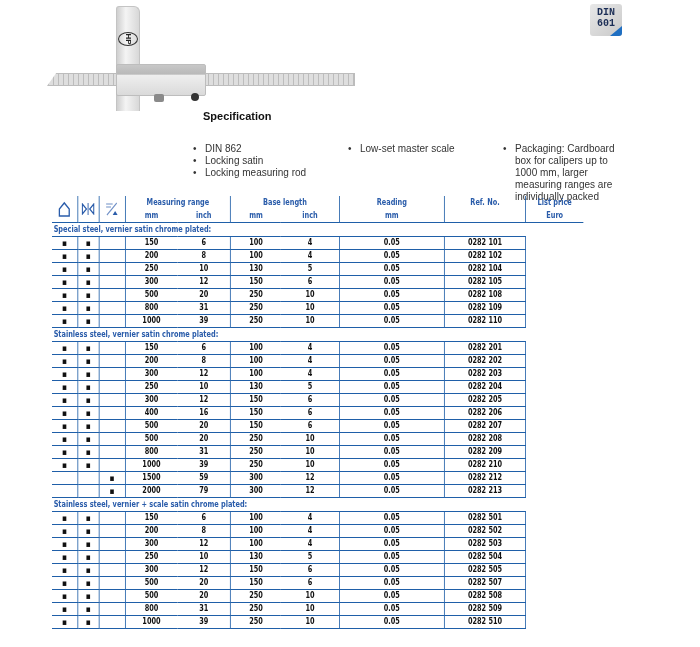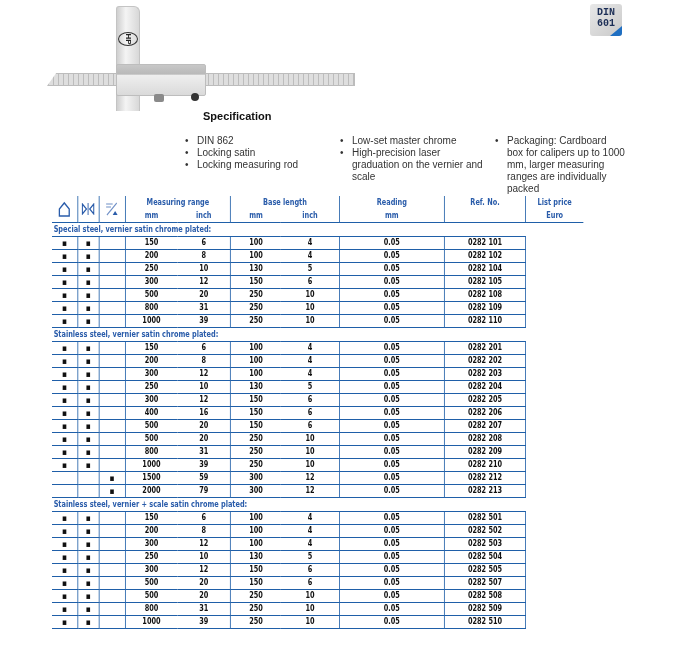--- a/index.html
+++ b/index.html
@@ -47,21 +47,21 @@
   }
   .badge::after {
     content: ""; position: absolute; right: 0; bottom: 0; width: 0; height: 0;
     border-left: 12px solid transparent; border-bottom: 10px solid #1f6fc2;
   }
   
   .spec-title {
     position: absolute; left: 175px; top: 110px; font-size: 11px; font-weight: bold; color: #111; margin-left: 28px;
   }
   .spec-col { position: absolute; top: 135px; font-size: 10px; line-height: 12px; color: #333; }
-  .spec-col ul { margin: 0; padding: 0; list-style: none; }
+  .spec-col ul { margin: 8px; padding: 0; list-style: none; }
   .spec-col li { position: relative; padding-left: 12px; }
   .spec-col li::before { content: "•"; position: absolute; left: 0; top: 0; }
   .spec-col.c1 { left: 185px; width: 150px; }
   .spec-col.c2 { left: 340px; width: 150px; }
   .spec-col.c3 { left: 495px; width: 130px; }
   
   .tbl {
     position: absolute; left: 52px; top: 196px; border-collapse: collapse;
     font-family: "DejaVu Sans", sans-serif; font-size: 8px; font-weight: bold;
     color: #111; transform: scaleX(0.82); transform-origin: 0 0;
@@ -100,22 +100,21 @@
 <div class="spec-title">Specification</div>
 <div class="spec-col c1">
   <ul>
     <li>DIN 862</li>
     <li>Locking satin</li>
     <li>Locking measuring rod</li>
   </ul>
 </div>
 <div class="spec-col c2">
   <ul>
-    <li>Low-set master chrome</li>
-    <li>High-precision laser graduation on the vernier and scale</li>
+    <li>Low-set master scale</li>
   </ul>
 </div>
 <div class="spec-col c3">
   <ul>
     <li>Packaging: Cardboard box for calipers up to 1000 mm, larger measuring ranges are individually packed</li>
   </ul>
 </div>
 
 <table class="tbl">
   <colgroup>

